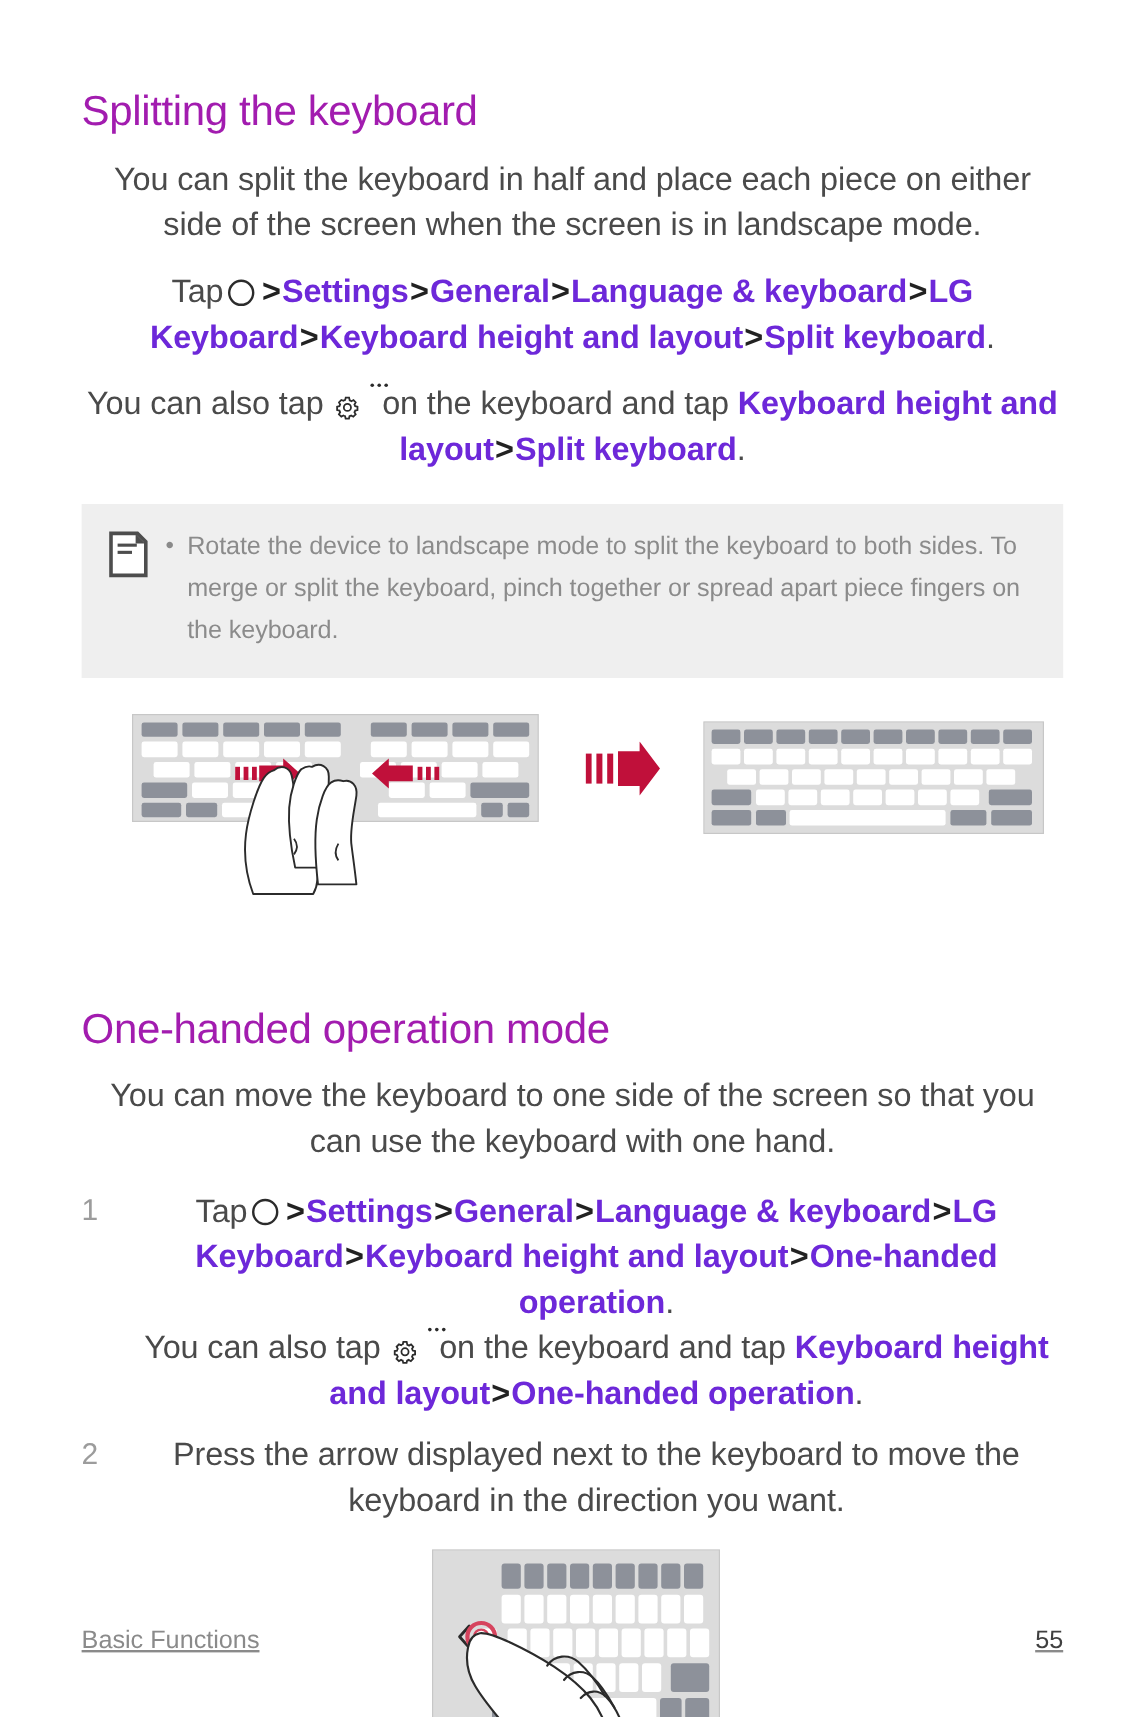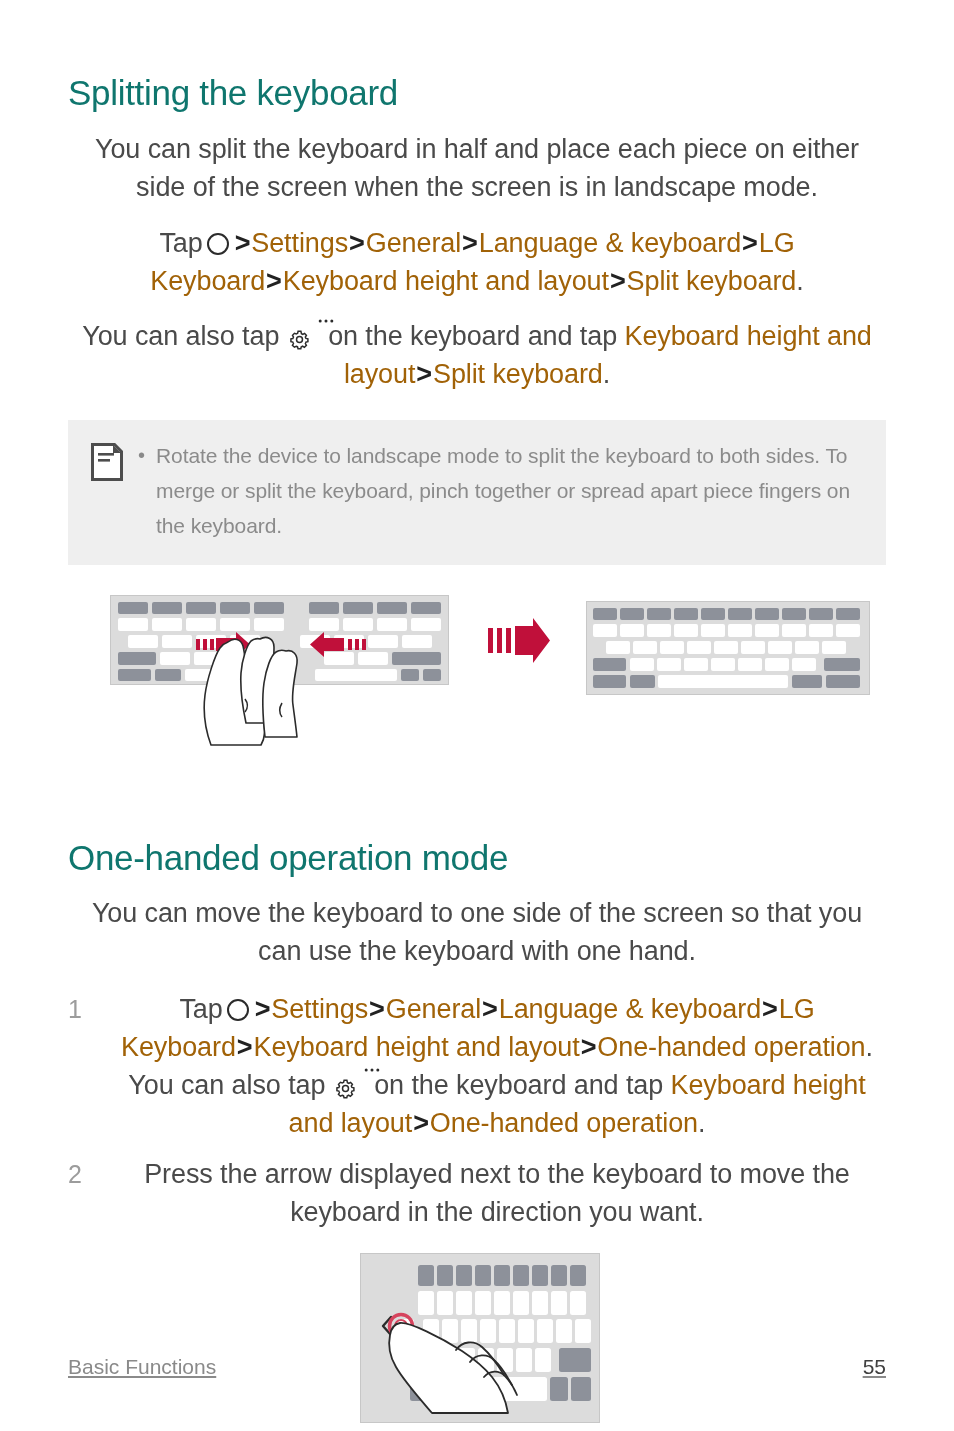--- a/index.html
+++ b/index.html
@@ -24,36 +24,36 @@
   .content {
     position: absolute;
     left: 68px;
     top: 0;
     width: 818px;
   }
 
   h1.section-title {
     font-size: 35px;
     font-weight: 400;
-    color: #0f766e;
+    color: #a21caf;
     margin: 0;
     letter-spacing: -0.3px;
     line-height: 1.1;
   }
 
   p.body-text, .li-text {
     font-size: 27px;
     line-height: 38px;
     font-weight: 400;
     color: #4a4a4a;
     margin: 0;
     letter-spacing: -0.1px;
     text-align: center;
   }
-  .bold { font-weight: 400; color: #a16207; }
+  .bold { font-weight: 700; color: #6d28d9; }
   .chev { font-weight: 700; color: #222; padding: 0 1px; }
 
   
   .note-box {
     background: #efefef;
     padding: 18px 22px 22px 22px;
     box-sizing: border-box;
     display: flex;
     align-items: flex-start;
   }

